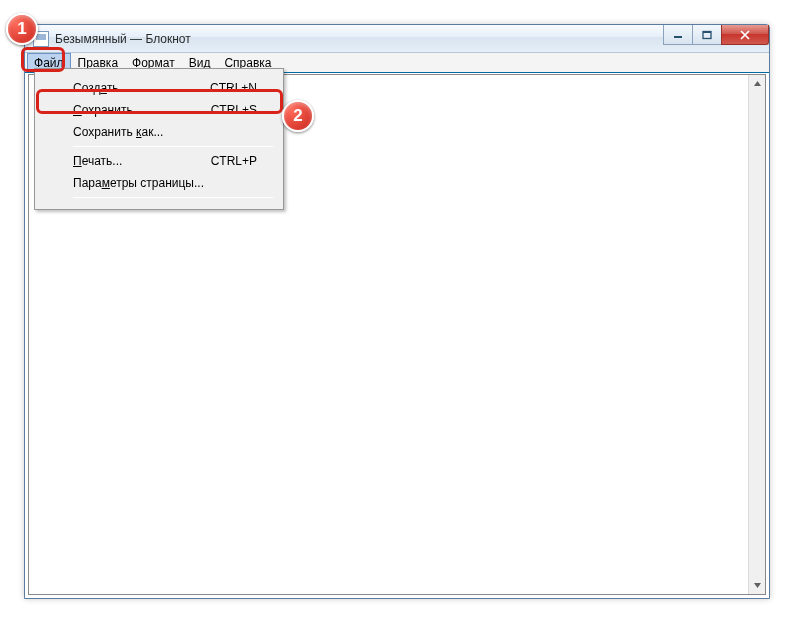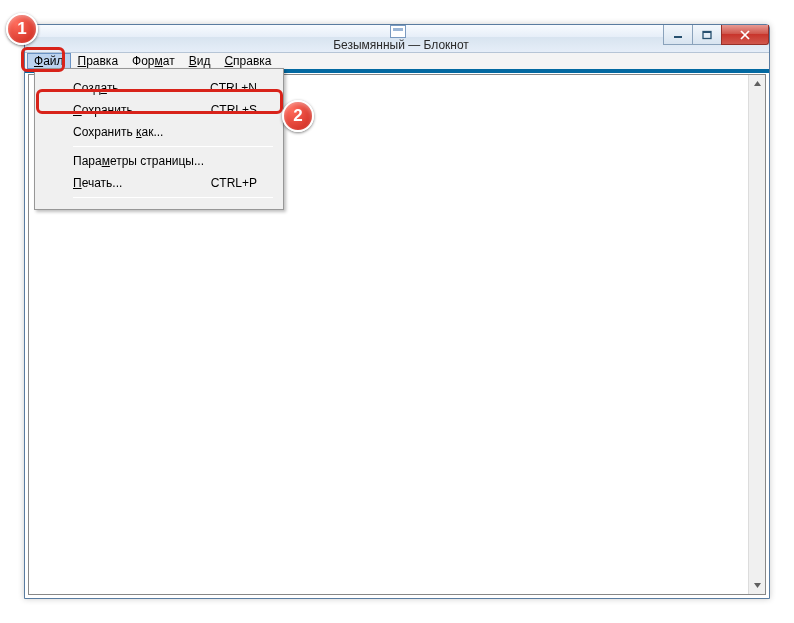--- a/index.html
+++ b/index.html
@@ -24,21 +24,20 @@
   }
   .titlebar {
     height: 28px;
     background: linear-gradient(to bottom, #f8fbff 0%, #e6eef8 45%, #d8e4f0 46%, #e6eef8 100%);
     border-bottom: 1px solid #b6c5d6;
     display: flex;
     align-items: center;
     padding-left: 8px;
     border-radius: 3px 3px 0 0;
     position: relative;
-    flex-direction: column;
   }
   .titlebar .icon {
     width: 16px; height: 16px;
     background: #fff;
     border: 1px solid #7a9ac0;
     margin-right: 6px;
     position: relative;
   }
   .titlebar .icon::before {
     content: "";
@@ -67,21 +66,21 @@
     border-color: #963028;
     border-bottom-right-radius: 3px;
   }
   .win-btn svg { width: 10px; height: 10px; }
   .menubar {
     height: 20px;
     background: #f4f4f4;
     display: flex;
     align-items: stretch;
     padding-left: 2px;
-    border-bottom: 4px solid #0369a1;
+    border-bottom: 1px solid #0369a1;
   }
   .menu-item {
     padding: 2px 7px;
     display: flex;
     align-items: center;
     color: #000;
   }
   .menu-item.active {
     background: #bcd3ef;
     border: 1px solid #6b93c4;
@@ -237,27 +236,27 @@
     <div class="dd-row">
       <span class="label"><span></span><span class="u">С</span><span>охранить</span></span>
       <span class="shortcut">CTRL+S</span>
     </div>
     <div class="dd-row">
       <span class="label"><span>Сохранить </span><span class="u">к</span><span>ак...</span></span>
       <span class="shortcut"></span>
     </div>
     <div class="dd-sep"></div>
     <div class="dd-row">
+      <span class="label"><span></span><span class="u">П</span><span>ечать...</span></span>
+      <span class="shortcut">CTRL+P</span>
+    </div>
+    <div class="dd-row">
       <span class="label"><span>Пара</span><span class="u">м</span><span>етры страницы...</span></span>
       <span class="shortcut"></span>
     </div>
-    <div class="dd-row">
-      <span class="label"><span></span><span class="u">П</span><span>ечать...</span></span>
-      <span class="shortcut">CTRL+P</span>
-    </div>
     <div class="dd-sep"></div>
   </div>
 </div>
 
 <div class="ring" style="left:21px; top:47px; width:44px; height:25px;"></div>
 <div class="ring" style="left:36px; top:89px; width:247px; height:25px;"></div>
 
 <div class="callout" style="left:6px; top:13px;">
   <span>1</span>
 </div>

